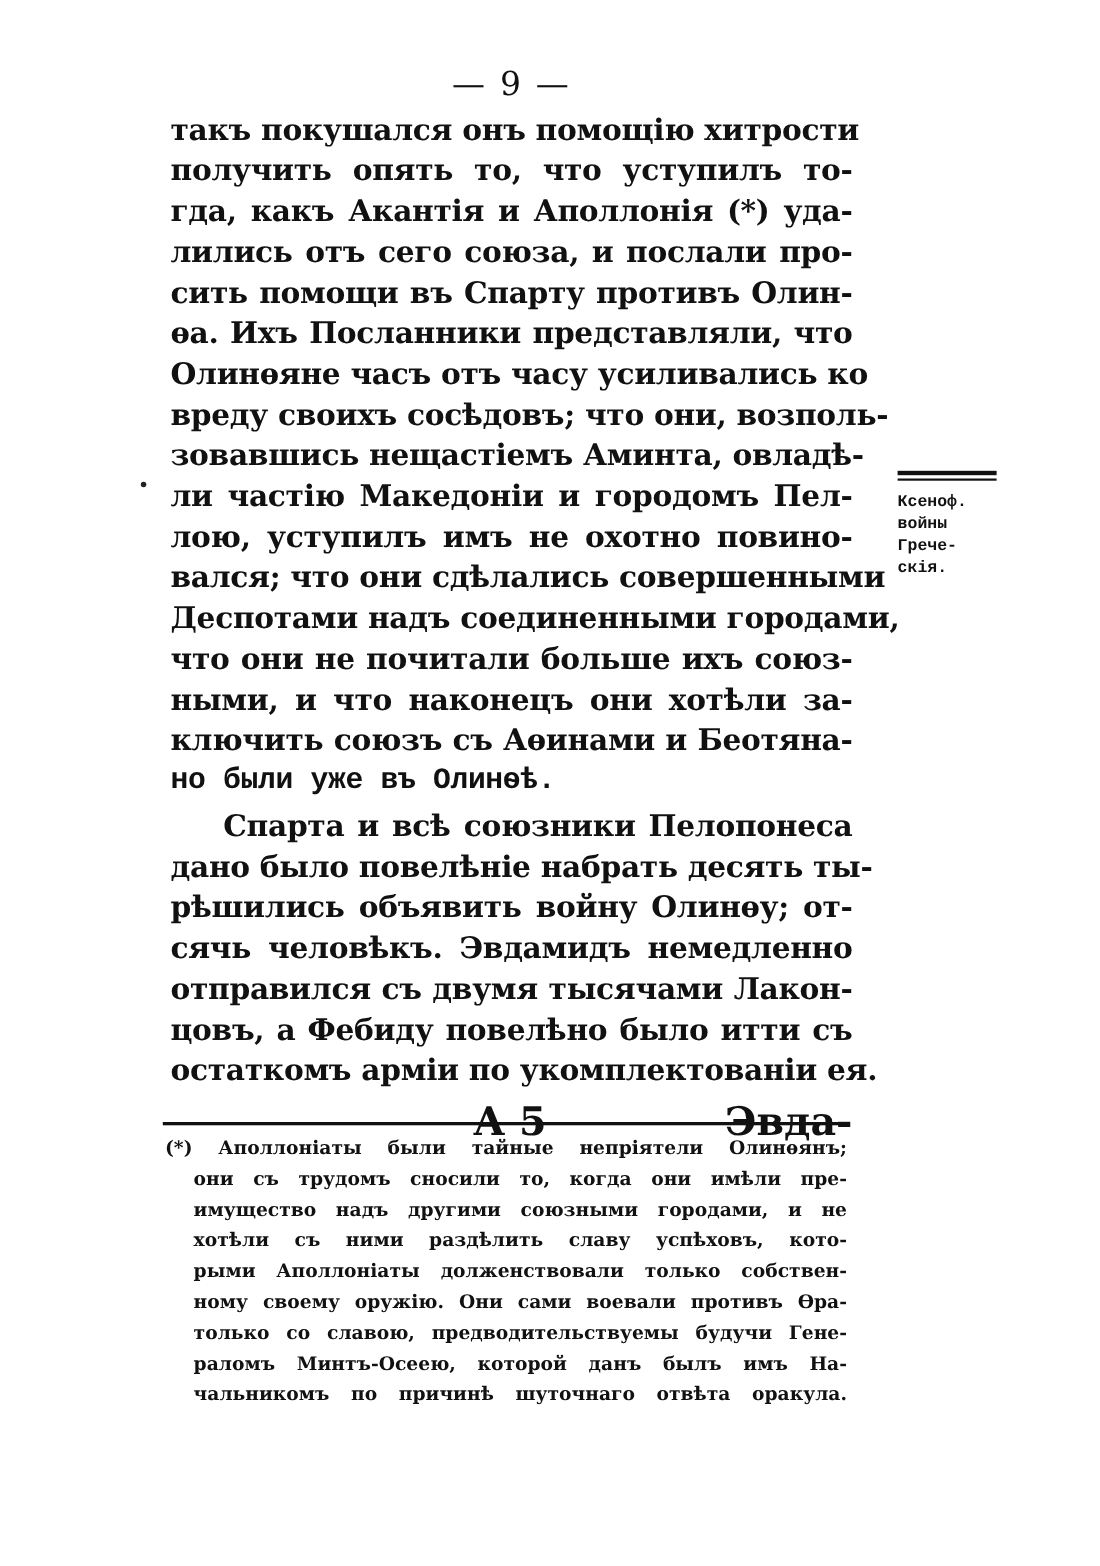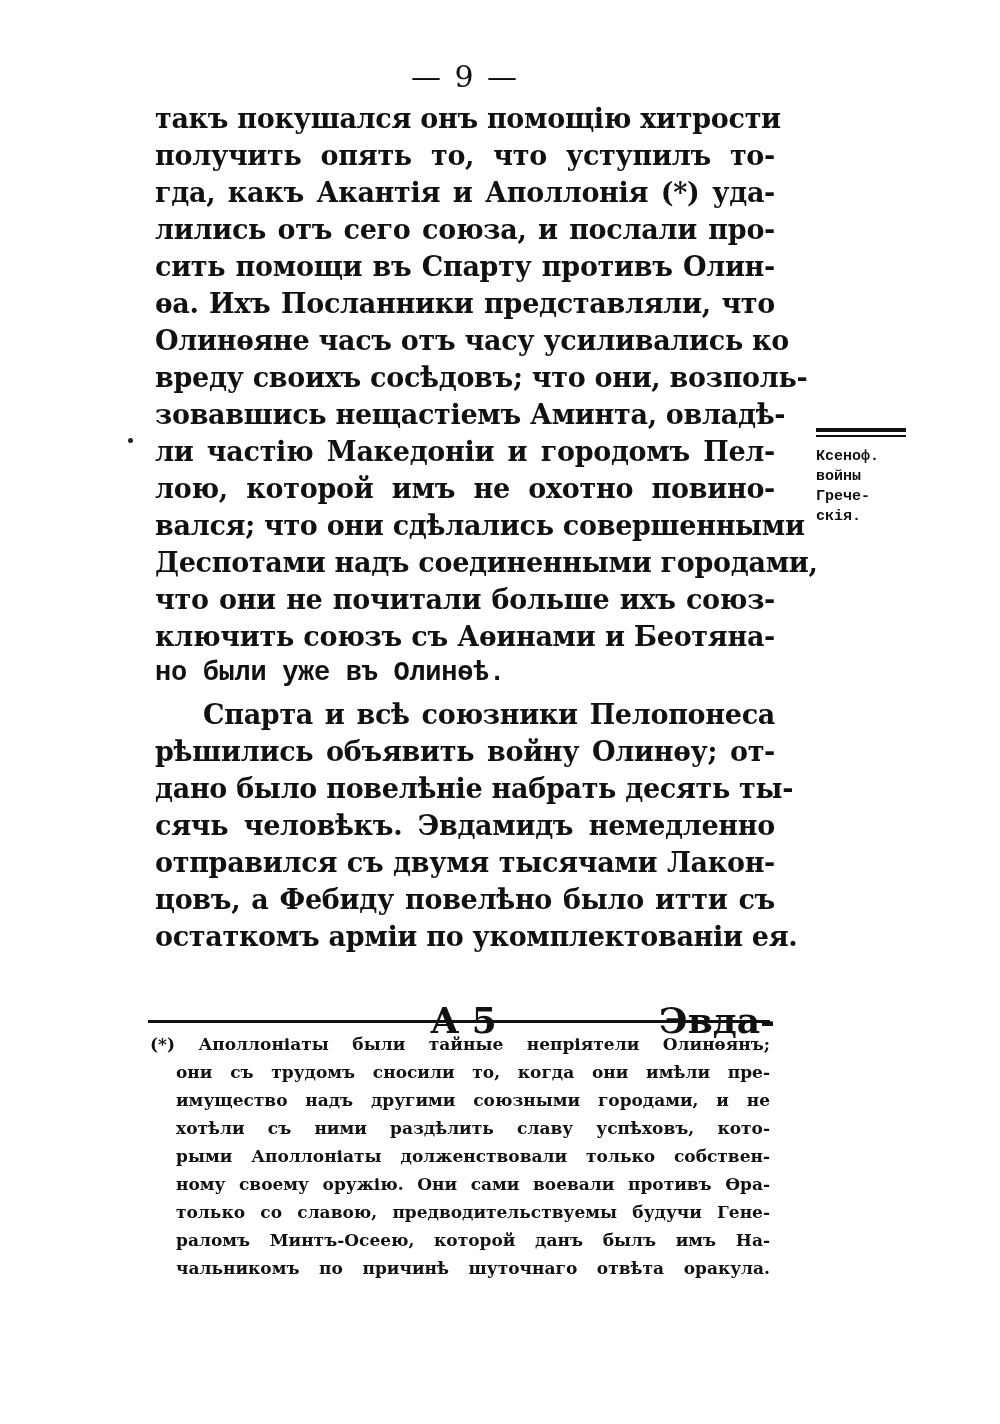--- a/index.html
+++ b/index.html
@@ -153,32 +153,33 @@
     <span class="line">такъ покушался онъ помощію хитрости</span>
     <span class="line">получить опять то, что уступилъ то-</span>
     <span class="line">гда, какъ Акантія и Аполлонія (*) уда-</span>
     <span class="line">лились отъ сего союза, и послали про-</span>
     <span class="line">сить помощи въ Спарту противъ Олин-</span>
     <span class="line">ѳа. Ихъ Посланники представляли, что</span>
     <span class="line">Олинѳяне часъ отъ часу усиливались ко</span>
     <span class="line">вреду своихъ сосѣдовъ; что они, возполь-</span>
     <span class="line">зовавшись нещастіемъ Аминта, овладѣ-</span>
     <span class="line">ли частію Македоніи и городомъ Пел-</span>
-    <span class="line">лою, которой имъ не охотно повино-</span>
+    <span class="line">лою, уступилъ имъ не охотно повино-</span>
     <span class="line">вался; что они сдѣлались совершенными</span>
     <span class="line">Деспотами надъ соединенными городами,</span>
     <span class="line">что они не почитали больше ихъ союз-</span>
+    <span class="line">ными, и что наконецъ они хотѣли за-</span>
     <span class="line">ключить союзъ съ Аѳинами и Беотяна-</span>
     <span class="line last">но были уже въ Олинѳѣ.</span>
 
     <div class="para-gap"></div>
 
     <span class="line indent">Спарта и всѣ союзники Пелопонеса</span>
+    <span class="line">дано было повелѣніе набрать десять ты-</span>
     <span class="line">рѣшились объявить войну Олинѳу; от-</span>
-    <span class="line">дано было повелѣніе набрать десять ты-</span>
     <span class="line">сячь человѣкъ. Эвдамидъ немедленно</span>
     <span class="line">отправился съ двумя тысячами Лакон-</span>
     <span class="line">цовъ, а Фебиду повелѣно было итти съ</span>
     <span class="line">остаткомъ арміи по укомплектованіи ея.</span>
   </div>
 
   <div class="margin-note">
     <div class="margin-rule"></div>
     <div class="margin-rule thin"></div>
     <span class="margin-line">Ксеноф.</span>

